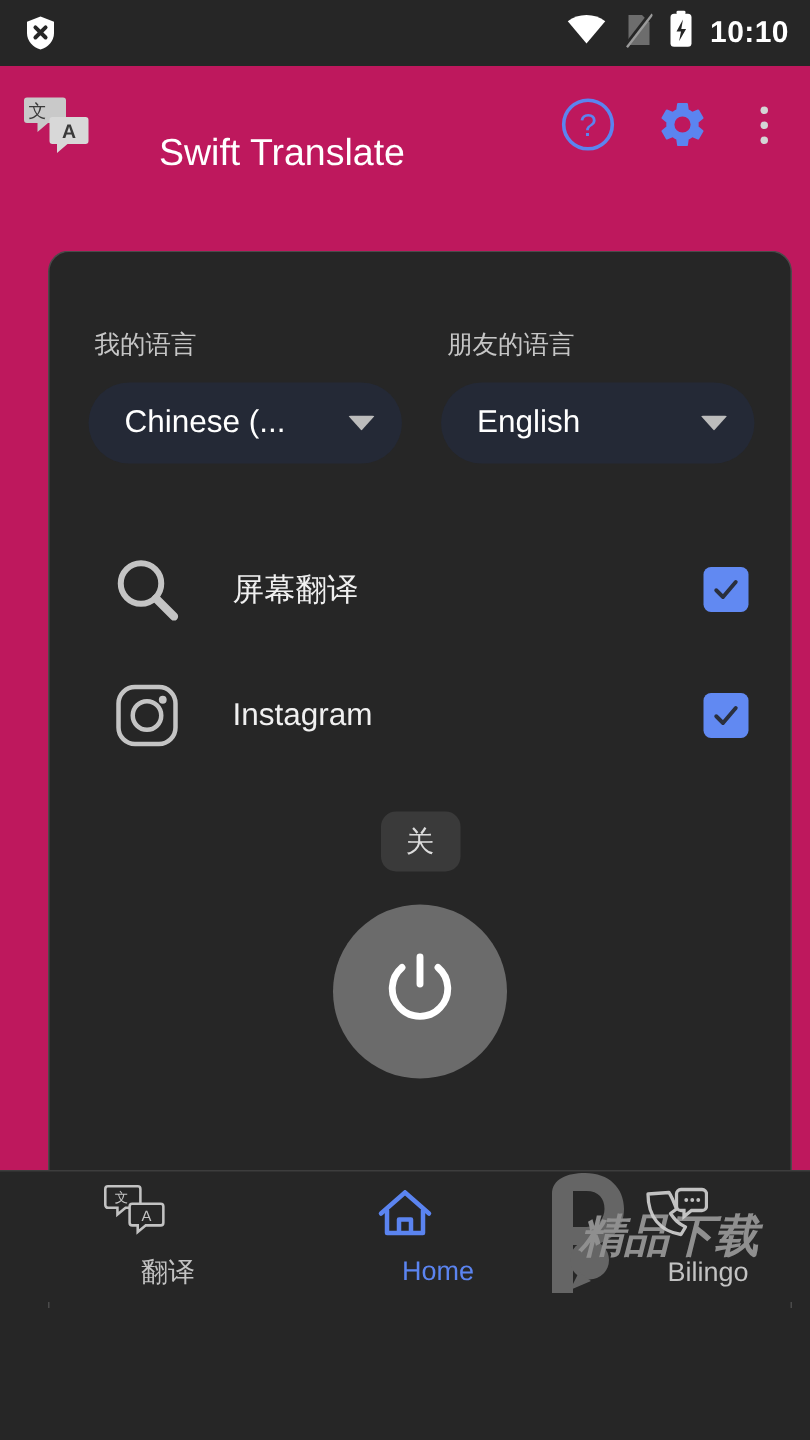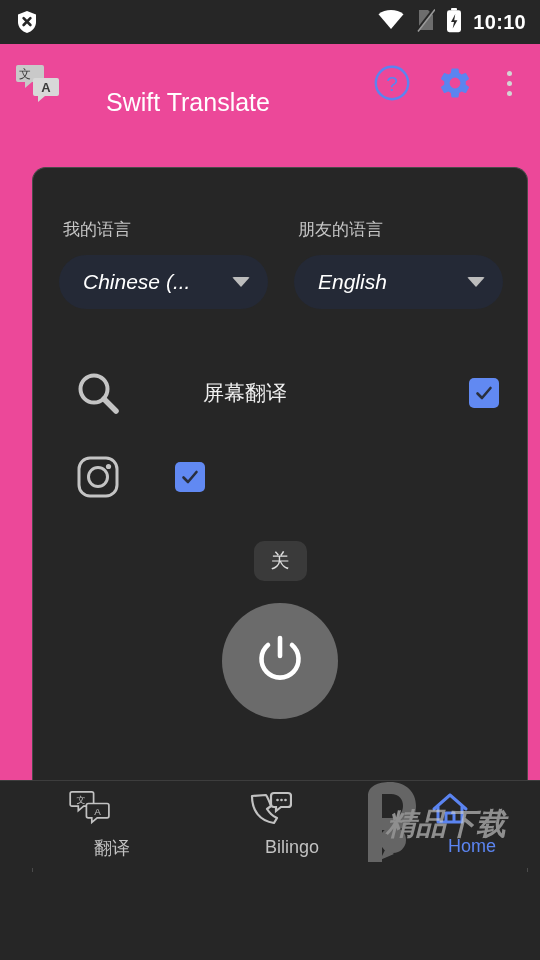--- a/index.html
+++ b/index.html
@@ -2,21 +2,21 @@
 <html><head>
 <meta charset="utf-8">
 <style>
   * { margin:0; padding:0; box-sizing:border-box; }
   html, body {
     width:540px; height:960px;
     background:#262626;
     font-family:"Liberation Sans", sans-serif;
     overflow:hidden;
   }
-  .phone { position:relative; width:540px; height:868px; background:#ec4899; }
+  .phone { position:relative; width:540px; height:868px; background:#be185d; }
 
   
   .statusbar {
     position:absolute; top:0; left:0; width:540px; height:44px;
     display:flex; align-items:center; padding:0 14px 0 16px;
     background:#262626;
   }
   .sb-left { display:flex; align-items:center; }
   .sb-spacer { flex:1; }
   .sb-right { display:flex; align-items:center; gap:11px; }
@@ -48,31 +48,31 @@
 
   .lang-row { display:flex; padding:50px 0 0 26px; gap:26px; }
   .lang-col { width:209px; }
   .lang-label { color:#c6c6c6; font-size:17px; margin-bottom:14px; padding-left:4px; }
   .lang-pill {
     height:54px; background:#242936; border-radius:27px;
     display:flex; align-items:center; padding:0 18px 0 24px;
   }
   .lang-value {
     color:#ffffff; font-size:21px; flex:1;
-    white-space:nowrap; overflow:hidden;font-style:italic;
+    white-space:nowrap; overflow:hidden;
   }
   .caret {
     width:0; height:0; margin-left:6px;
     border-left:9px solid transparent; border-right:9px solid transparent;
     border-top:10px solid #bcbcbc; border-radius:2px;
   }
 
   
   .app-list { margin-top:42px; padding:0 22px 0 36px; }
-  .app-row { display:flex; align-items:center; height:84px;gap:48px; }
+  .app-row { display:flex; align-items:center; height:84px; }
   .app-icon { width:58px; display:flex; align-items:center; justify-content:center; }
   .app-name { flex:1; color:#f0f0f0; font-size:21px; margin-left:28px; }
   .checkbox {
     width:30px; height:30px; border-radius:5px; background:#6189f2;
     display:flex; align-items:center; justify-content:center; margin-right:6px;
   }
 
   
   .power-wrap { margin-top:22px; display:flex; flex-direction:column; align-items:center; }
   .state-badge {
@@ -211,20 +211,21 @@
 
 
       <div class="app-row">
         <span class="app-icon">
           <svg width="48" height="48" viewBox="0 0 48 48">
             <rect x="5" y="5" width="38" height="38" rx="11" fill="none" stroke="#c4c4c4" stroke-width="3"></rect>
             <circle cx="24" cy="24" r="9.5" fill="none" stroke="#c4c4c4" stroke-width="3"></circle>
             <circle cx="34.5" cy="13.5" r="2.6" fill="#c4c4c4"></circle>
           </svg>
         </span>
+        <span class="app-name">Instagram</span>
         <span class="checkbox">
           <svg width="20" height="20" viewBox="0 0 20 20">
             <path d="M3.5 10.5 L8 15 L16.5 5" fill="none" stroke="#2a2f3d" stroke-width="2.6" stroke-linecap="round" stroke-linejoin="round"></path>
           </svg>
         </span>
       </div>
 
     </div>
 
     <div class="power-wrap">
@@ -248,42 +249,42 @@
         <svg width="42" height="36" viewBox="0 0 46 40">
           <path d="M3 2 H25 A2 2 0 0 1 27 4 V16 A2 2 0 0 1 25 18 H16 L10 23 V18 H3 A2 2 0 0 1 1 16 V4 A2 2 0 0 1 3 2 Z" fill="none" stroke="#c2c2c2" stroke-width="1.9"></path>
           <text x="13" y="14" font-family="'DejaVu Sans',sans-serif" font-size="10" fill="#c2c2c2" text-anchor="middle">文</text>
           <path d="M21 15 H42 A2 2 0 0 1 44 17 V29 A2 2 0 0 1 42 31 H31 L25 36 V31 H21 A2 2 0 0 1 19 29 V17 A2 2 0 0 1 21 15 Z" fill="#262626" stroke="#c2c2c2" stroke-width="1.9"></path>
           <text x="31.5" y="27.5" font-family="'Liberation Sans',sans-serif" font-size="11" fill="#c2c2c2" text-anchor="middle">A</text>
         </svg>
       </span>
       <span class="nav-label">翻译</span>
     </div>
 
+    <div class="nav-item active">
+      <span>
+        <svg width="38" height="34" viewBox="0 0 38 34">
+          <path d="M19 3 L35 17 M19 3 L3 17" fill="none" stroke="#5b84f0" stroke-width="3" stroke-linecap="round"></path>
+          <path d="M7 15 V30 H31 V15" fill="none" stroke="#5b84f0" stroke-width="3" stroke-linejoin="round" stroke-linecap="round"></path>
+          <path d="M15 30 V21 H23 V30" fill="none" stroke="#5b84f0" stroke-width="3" stroke-linejoin="round"></path>
+        </svg>
+      </span>
+      <span class="nav-label">Home</span>
+    </div>
+
     <div class="nav-item">
       <span>
         <svg width="44" height="36" viewBox="0 0 44 36">
           <path d="M4 5 C4 20 12 30 26 32 L29 27 C29 27 25 25 23 23 C21 21 19 18 19 18 L23 15 C23 15 20 7 18 4 Z" fill="none" stroke="#c2c2c2" stroke-width="2.2" stroke-linejoin="round"></path>
           <path d="M26 2 H40 A3 3 0 0 1 43 5 V13 A3 3 0 0 1 40 16 H33 L28 20 V16 H26 A3 3 0 0 1 23 13 V5 A3 3 0 0 1 26 2 Z" fill="#262626" stroke="#c2c2c2" stroke-width="2.2"></path>
           <circle cx="29.5" cy="9" r="1.3" fill="#c2c2c2"></circle>
           <circle cx="33.5" cy="9" r="1.3" fill="#c2c2c2"></circle>
           <circle cx="37.5" cy="9" r="1.3" fill="#c2c2c2"></circle>
         </svg>
       </span>
       <span class="nav-label">Bilingo</span>
-    </div>
-
-    <div class="nav-item active">
-      <span>
-        <svg width="38" height="34" viewBox="0 0 38 34">
-          <path d="M19 3 L35 17 M19 3 L3 17" fill="none" stroke="#5b84f0" stroke-width="3" stroke-linecap="round"></path>
-          <path d="M7 15 V30 H31 V15" fill="none" stroke="#5b84f0" stroke-width="3" stroke-linejoin="round" stroke-linecap="round"></path>
-          <path d="M15 30 V21 H23 V30" fill="none" stroke="#5b84f0" stroke-width="3" stroke-linejoin="round"></path>
-        </svg>
-      </span>
-      <span class="nav-label">Home</span>
     </div>
 
   </div>
 
   <div class="watermark">
     <svg width="180" height="88" viewBox="0 0 180 88">
       <path d="M14 18 C14 8 24 4 36 4 C52 4 62 14 62 28 C62 42 52 52 38 52 L28 52 V84 L14 84 Z
                M28 16 V40 H37 C45 40 49 34 49 28 C49 21 45 16 37 16 Z" fill="#8c8c8c"></path>
       <circle cx="39" cy="62" r="13" fill="#8c8c8c"></circle>
       <path d="M32 70 L26 82 L40 76 Z" fill="#8c8c8c"></path>

